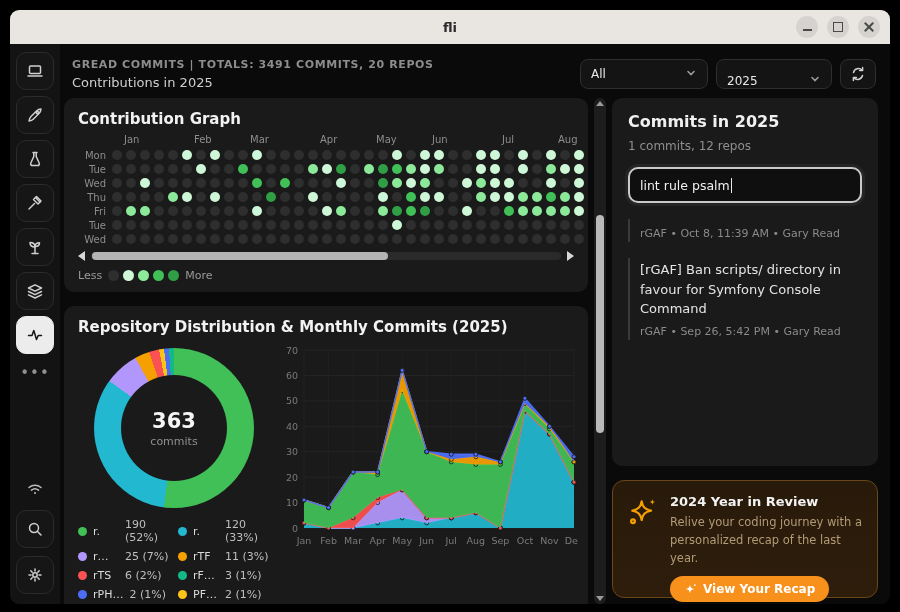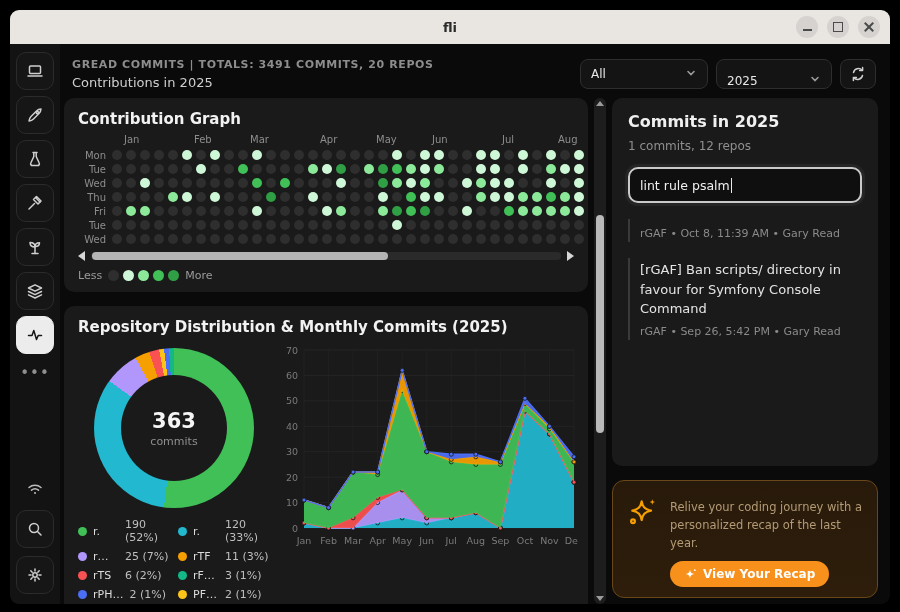--- a/index.html
+++ b/index.html
@@ -739,20 +739,21 @@
 
           <div class="review-card">
             <div class="review-icon">
               <svg width="32" height="32" viewBox="0 0 24 24" fill="none" stroke="#f59f00" stroke-width="1.7" stroke-linejoin="round">
                 <path d="M11 4c.8 4.5 2.6 6.3 7 7-4.4.7-6.2 2.5-7 7-.8-4.5-2.6-6.3-7-7 4.4-.7 6.2-2.5 7-7z"></path>
                 <path d="M19 2.5l.5 1.5 1.5.5-1.5.5-.5 1.5-.5-1.5-1.5-.5 1.5-.5z" fill="#f59f00" stroke="none"></path>
                 <circle cx="4.5" cy="19" r="1.4"></circle>
               </svg>
             </div>
             <div>
+              <div class="review-title">2024 Year in Review</div>
               <div class="review-body">Relive your coding journey with a personalized recap of the last year.</div>
               <div class="recap-btn">
                 <svg width="13" height="13" viewBox="0 0 24 24" fill="#fff">
                   <path d="M11 3c.8 5 2.8 7 8 8-5.2 1-7.2 3-8 8-.8-5-2.8-7-8-8 5.2-1 7.2-3 8-8z"></path>
                   <circle cx="20" cy="4" r="1.6"></circle>
                 </svg>
                 <span>View Your Recap</span>
               </div>
             </div>
           </div>

